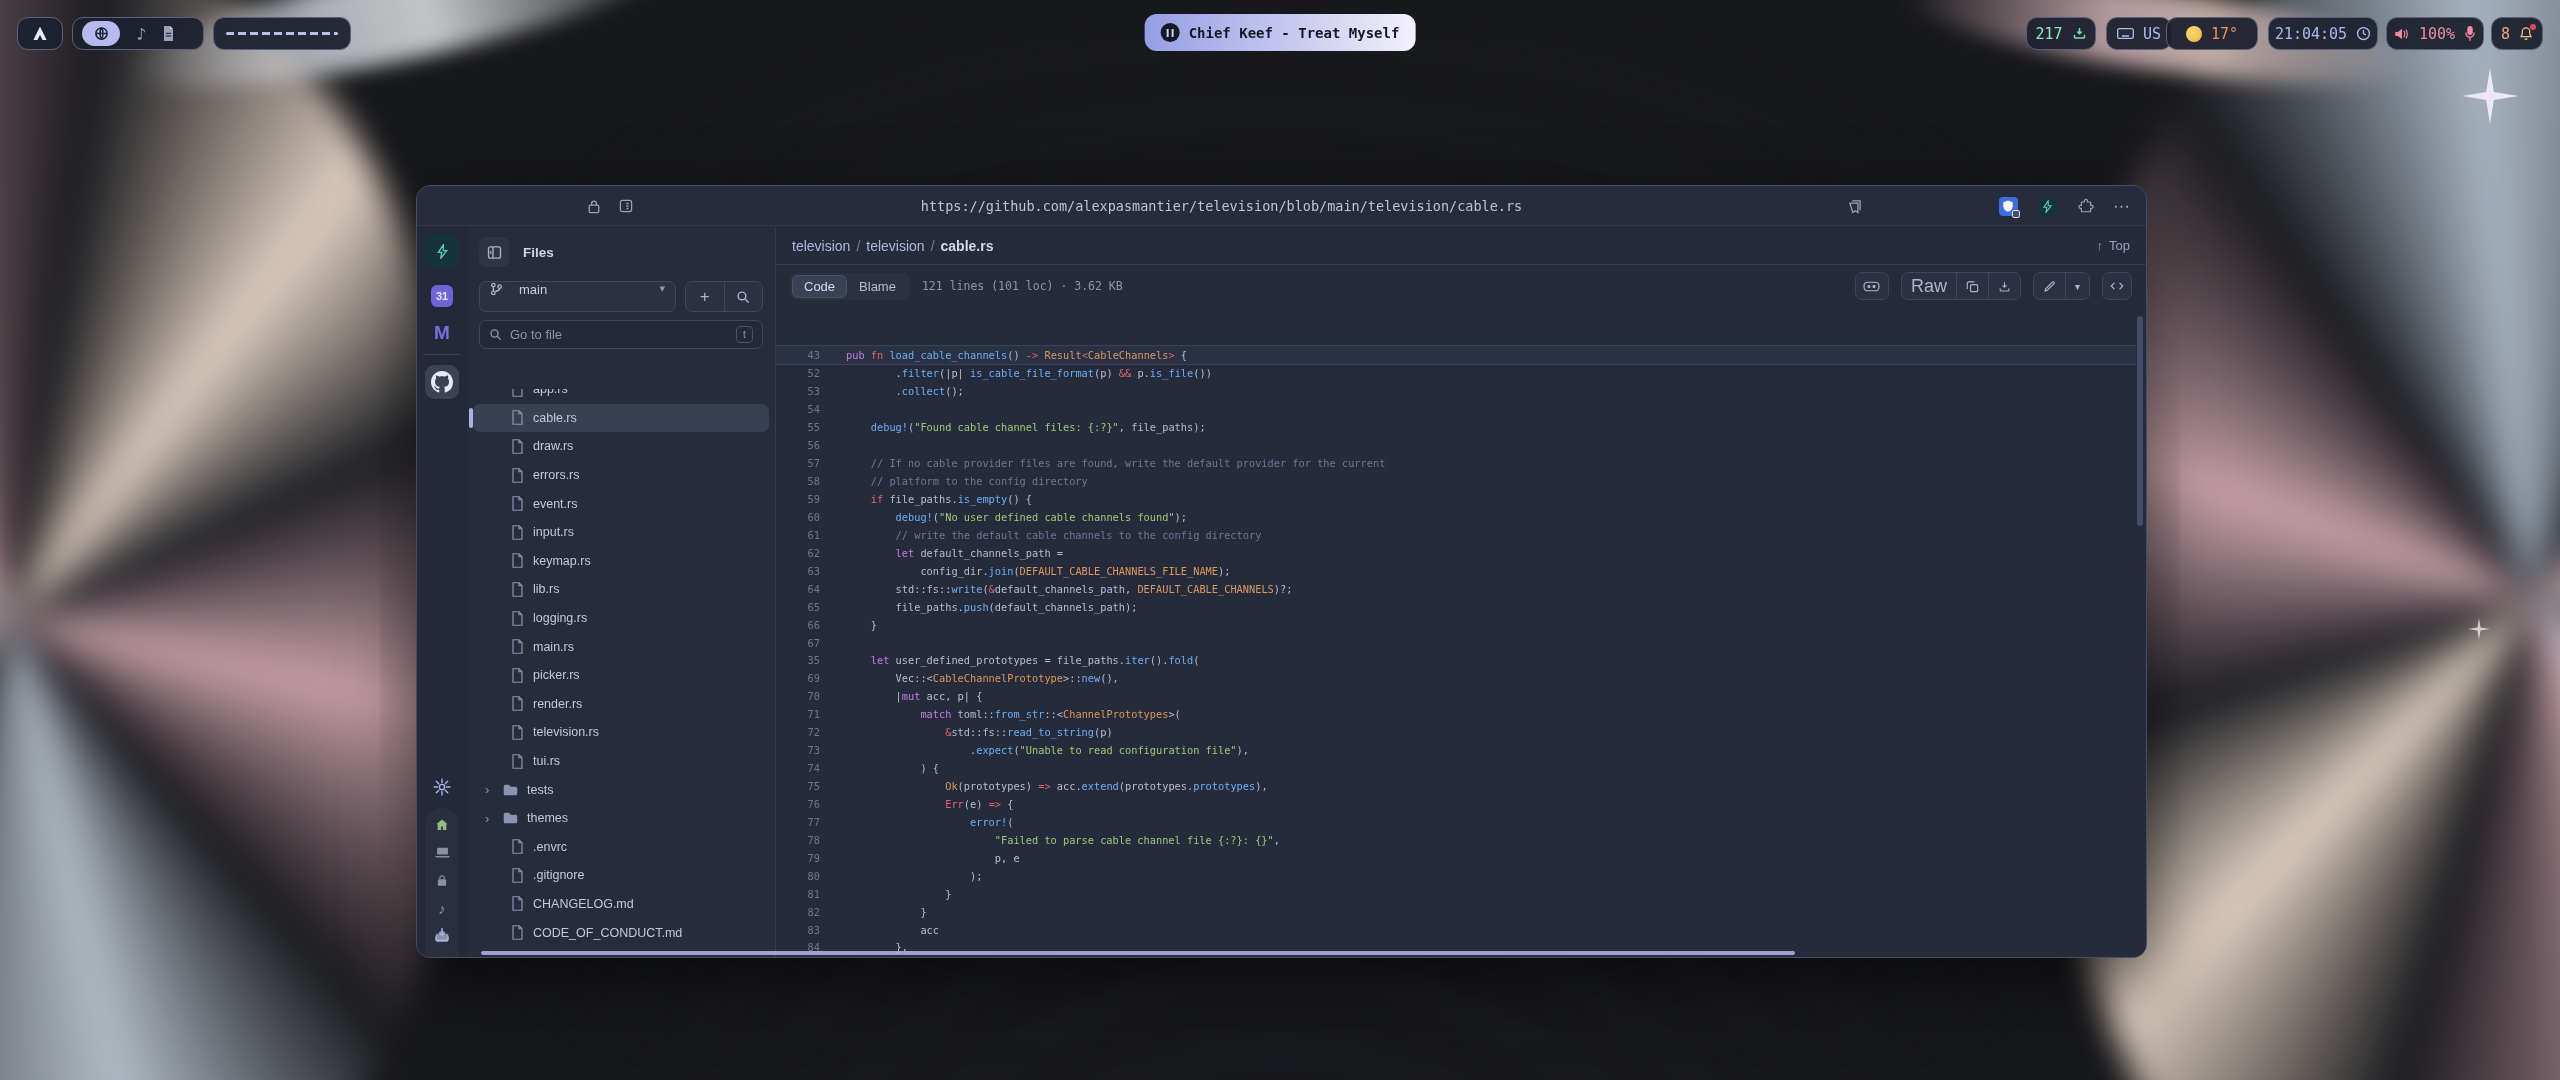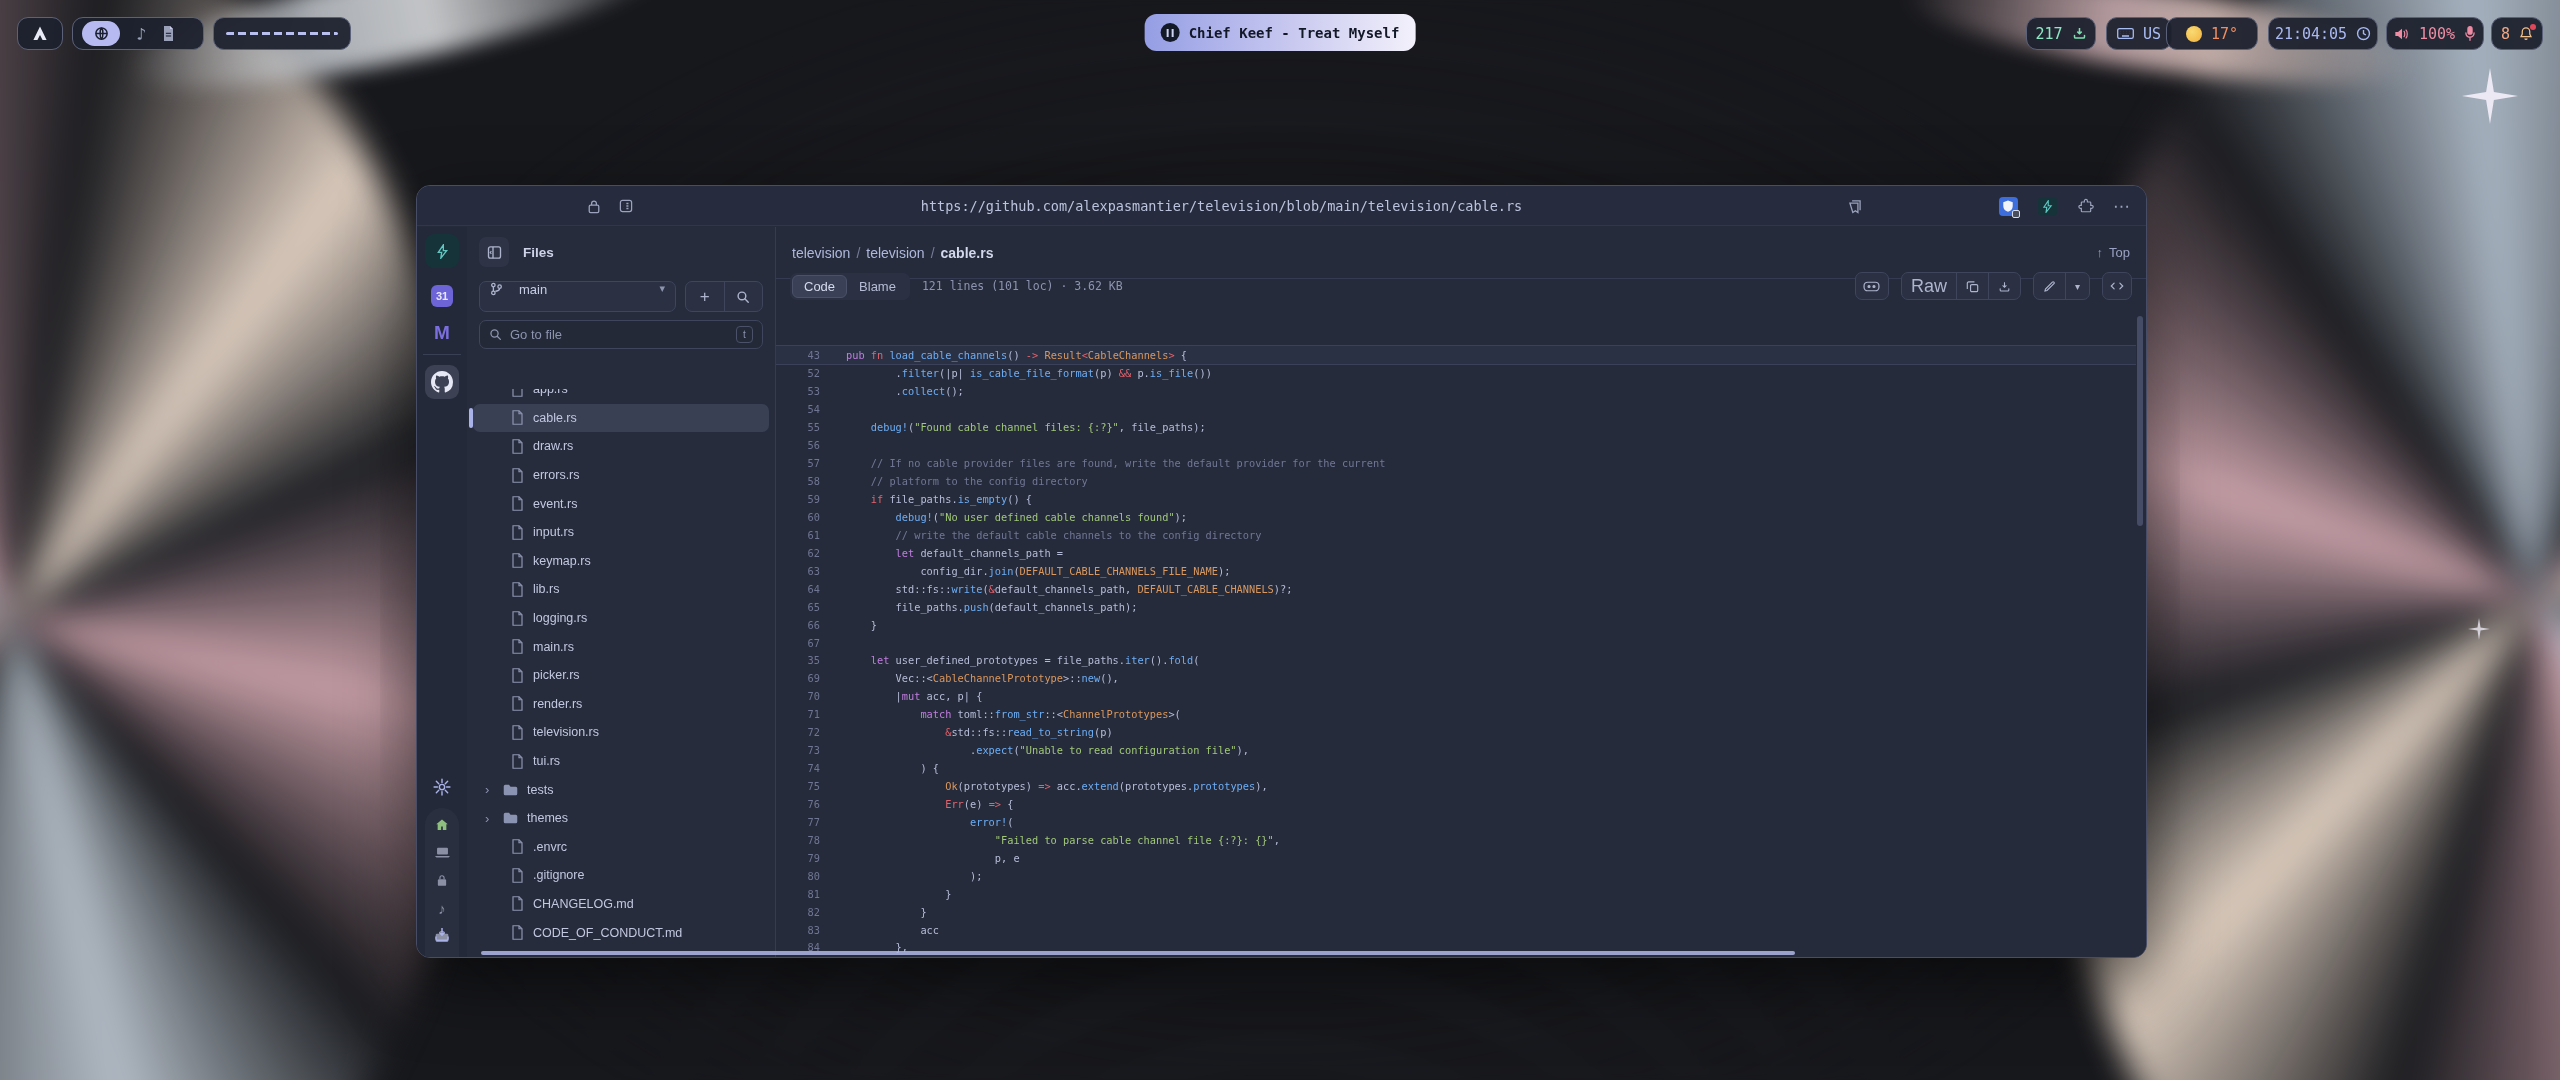--- a/index.html
+++ b/index.html
@@ -103,21 +103,21 @@
   .trow { position:relative; height:28.6px; margin:0 6px; display:flex; align-items:center;
     color:#c2c8e0; font-size:12.5px; border-radius:7px; }
   .trow .doc { margin-left:38px; margin-right:9px; color:#8d94b0; flex:none; }
   .trow .chev { margin-left:12px; color:#8d94b0; font-size:13px; width:12px; flex:none; }
   .trow .fold { margin-left:6px; margin-right:9px; color:#8a94b2; flex:none; }
   .trow.sel { background:#3a4054; }
   .selbar { position:absolute; left:-4px; top:4px; width:4px; height:20px; border-radius:3px; background:#aab2ea; }
 
   
   .main { flex:1; position:relative; background:#262b3b; }
-  .crumbrow { position:absolute; left:0; right:0; top:0; height:52px; border-bottom:1px solid #343b52;
+  .crumbrow { position:absolute; left:0; right:0; top:0; height:38px; border-bottom:1px solid #343b52;
     display:flex; align-items:center; padding:0 16px; font-size:14px; color:#767d98; gap:6px; }
   .crumb { color:#aeb8dc; }
   .crumb.cur { color:#d3d8ec; font-weight:bold; }
   .toplink { margin-left:auto; color:#99a2c2; font-size:13px; display:flex; gap:6px; align-items:center; }
   .toolrow { position:absolute; left:0; right:0; top:39px; height:40px; display:flex; align-items:center;
     padding:0 14px; gap:12px; }
   .seg { display:flex; background:#2b3143; border-radius:7px; padding:2px; }
   .seg .s { padding:4px 12px; font-size:13px; color:#b7bdd6; border-radius:6px; }
   .seg .s.on { background:#3a4156; border:1px solid #4a5168; color:#d6daee; padding:3px 11px; }
   .meta { color:#8d94b0; font-size:11.5px; font-family:"DejaVu Sans Mono", monospace; }

